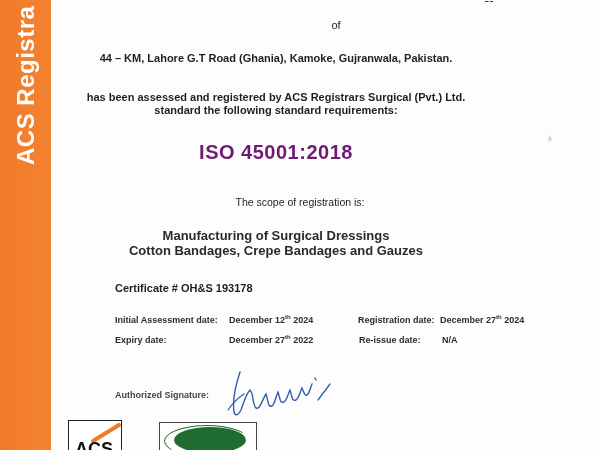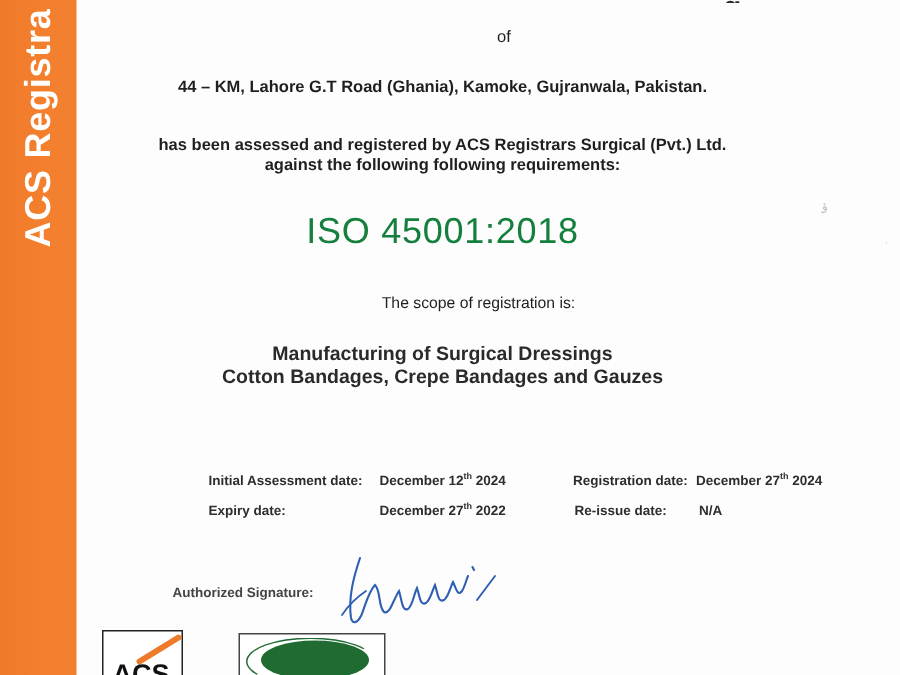--- a/index.html
+++ b/index.html
@@ -31,34 +31,34 @@
       top: 0;
       transform-origin: 0 0;
       transform: translate(-13px, 165px) rotate(-90deg);
       white-space: nowrap;
       color: #ffffff;
       font-weight: bold;
       font-size: 24px;
       letter-spacing: 0.5px;
     }
     .abs { position: absolute; white-space: nowrap; }
-    .center { left: 63px; width: 464px; text-align: center; }
+    .center { left: 44px; width: 464px; text-align: center; }
     .top-frag {
       left: 482px; top: -6px;
       font-weight: bold; font-size: 20px; color: #2a2a2a;
       height: 8px; overflow: hidden;
     }
     .of-line { top: 19px; font-size: 11px; }
     .address { top: 52px; font-size: 11px; font-weight: bold; }
     .assessed { top: 91px; font-size: 11px; font-weight: bold; line-height: 13px; }
-    .standard { top: 141px; font-size: 24px; font-weight: normal; color: #15803d; letter-spacing: 0.5px; }
+    .standard { top: 141px; font-size: 20px; font-weight: bold; color: #701a75; letter-spacing: 0.5px; }
     .scope-label { top: 196px; font-size: 10.5px; margin-left: 24px; }
     .scope { top: 228px; font-size: 13px; font-weight: bold; line-height: 15px; color: #2a2a2a; }
     .cert-no { left: 115px; top: 282px; font-size: 11px; font-weight: bold; }
-    .dates { font-size: 9px; font-weight: bold; color: #2d2d2d; margin-left: 24px; }
+    .dates { font-size: 9px; font-weight: bold; color: #2d2d2d; }
     .dl1 { top: 315px; }
     .dl2 { top: 335px; }
     .label-col { left: 115px; }
     .val-col-l { left: 229px; }
     .reg-label { left: 358px; }
     sup { font-size: 6px; vertical-align: super; line-height: 0; }
     .sig-label { left: 115px; top: 390px; font-size: 9px; font-weight: bold; color: #444; }
     .signature { position: absolute; left: 222px; top: 364px; width: 120px; height: 58px; }
     .logo-acs {
       position: absolute; left: 68px; top: 420px;
@@ -107,32 +107,33 @@
   </div>
 
   <div class="abs top-frag">g</div>
 
   <div class="abs center of-line" style="left:51px;width:570px;text-indent:0;">of</div>
 
   <div class="abs center address">44 – KM, Lahore G.T Road (Ghania), Kamoke, Gujranwala, Pakistan.</div>
 
   <div class="abs center assessed">
     <div>has been assessed and registered by ACS Registrars Surgical (Pvt.) Ltd.</div>
-    <div>against the following following requirements:</div>
+    <div>standard the following standard requirements:</div>
   </div>
 
   <div class="abs center standard">ISO 45001:2018</div>
 
   <div class="abs center scope-label">The scope of registration is:</div>
 
   <div class="abs center scope">
     <div>Manufacturing of Surgical Dressings</div>
     <div>Cotton Bandages, Crepe Bandages and Gauzes</div>
   </div>
 
+  <div class="abs cert-no">Certificate # OH&amp;S 193178</div>
 
   <div class="abs dates dl1 label-col">Initial Assessment date:</div>
   <div class="abs dates dl1 val-col-l"><span>December 12</span><sup>th</sup><span> 2024</span></div>
 
   <div class="abs dates dl2 label-col">Expiry date:</div>
   <div class="abs dates dl2 val-col-l"><span>December 27</span><sup>th</sup><span> 2022</span></div>
 
   <div class="abs dates dl1 reg-label">Registration date:</div>
   <div class="abs dates dl1" style="left:440px"><span>December 27</span><sup>th</sup><span> 2024</span></div>
 

